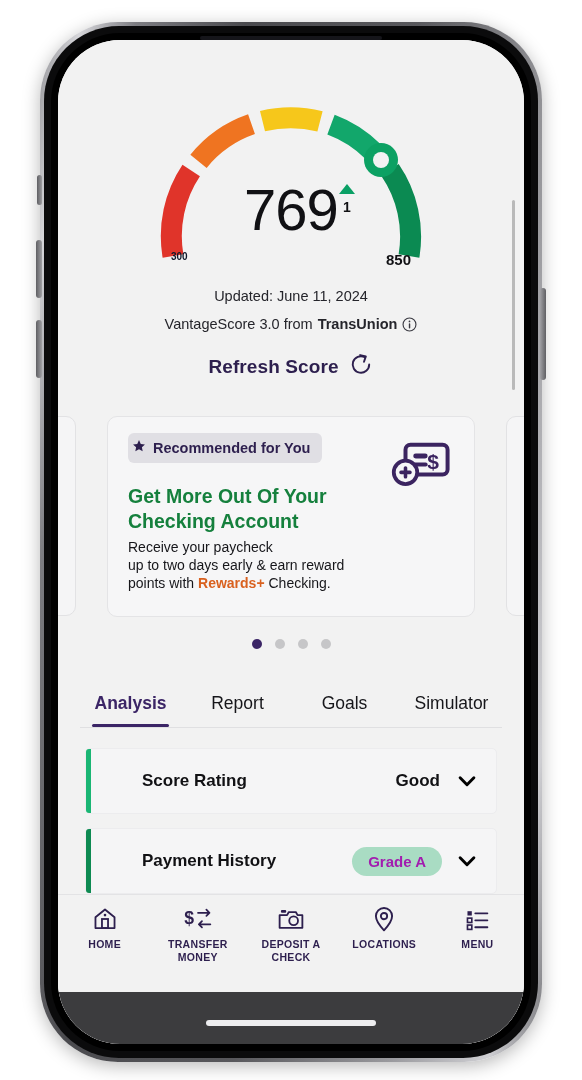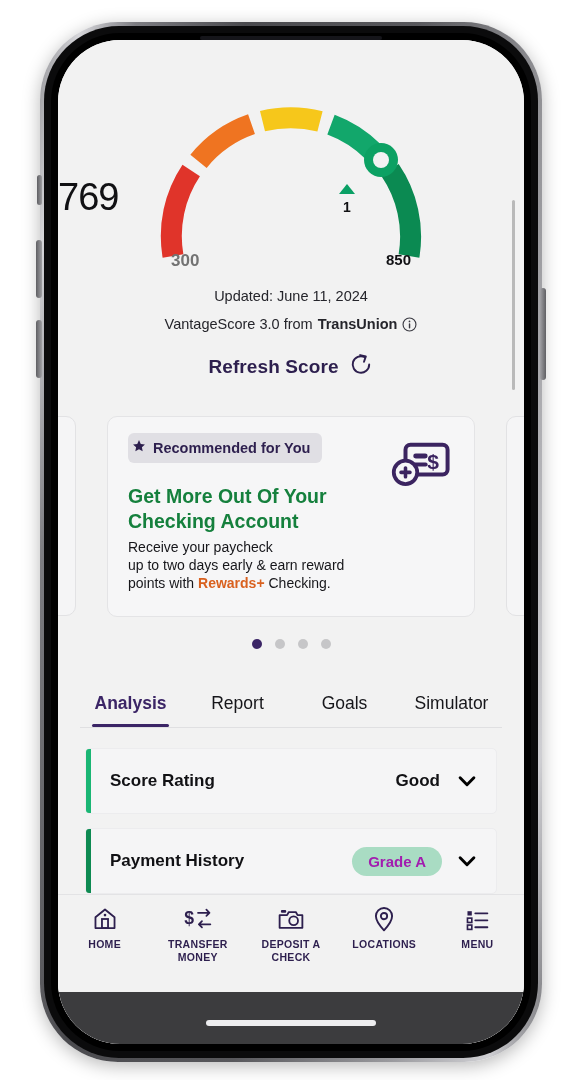--- a/index.html
+++ b/index.html
@@ -57,30 +57,30 @@
 
   
   .scroll-region { position:absolute; left:0; top:0; width:466px; height:906px; }
   .scrollbar { position:absolute; right:9px; top:160px; width:3px; height:190px;
      border-radius:2px; background:#b9b9b9; }
 
   
   .gauge-wrap { position:relative; width:466px; height:190px; margin-top:44px; }
   .gauge-svg { position:absolute; left:50%; transform:translateX(-50%); top:0; }
   .score-val {
-    position:absolute; left:0; right:0; top:92px; 
-    font-size:38px; font-weight:400; color:#111114; letter-spacing:-1px;
+    position:absolute; left:0; right:0; top:92px; text-align:center;
+    font-size:58px; font-weight:400; color:#111114; letter-spacing:-1px;
     font-family:"Liberation Sans", sans-serif;
   }
   .delta-box { position:absolute; left:50%; margin-left:42px; top:100px; text-align:center; width:28px; }
   .delta-tri { width:0;height:0;margin:0 auto;
      border-left:8px solid transparent; border-right:8px solid transparent;
      border-bottom:10px solid #0aa065; }
   .delta-num { font-size:14px; font-weight:700; color:#111114; margin-top:5px; }
-  .gauge-min { position:absolute; left:113px; top:167px; font-size:17px; font-weight:700; color:#737373; }
+  .gauge-min { position:absolute; left:113px; top:167px; font-size:10px; font-weight:700; color:#0f172a; }
   .gauge-max { position:absolute; right:113px; top:167px; font-size:15px; font-weight:700; color:#111114; }
 
   .updated-line { text-align:center; font-size:14.5px; color:#25252b; margin-top:14px; }
   .bureau-line { text-align:center; font-size:14.5px; color:#25252b; margin-top:12px;
      display:flex; align-items:center; justify-content:center; gap:5px; }
   .bureau-line b { font-weight:700; }
   .info-ico { display:inline-block; width:15px; height:15px; }
 
   .refresh-row { display:flex; align-items:center; justify-content:center; gap:10px; margin-top:20px; }
   .refresh-label { font-size:19px; font-weight:700; color:#2d1f4e; letter-spacing:0.1px; }
@@ -123,21 +123,21 @@
   .tab-rule { margin:0 22px; height:1px; background:#e0e0e2; }
 
   
   .acc-list { padding:0 27px; margin-top:20px; }
   .acc-row {
     position:relative; height:66px; background:#f5f5f6;
     border:1px solid #ececee; border-radius:5px;
     display:flex; align-items:center; padding:0 18px 0 24px; margin-bottom:14px;
   }
   .acc-accent { position:absolute; left:0; top:0; bottom:0; width:5px; border-radius:3px 0 0 3px; }
-  .acc-title { font-size:17px; font-weight:700; color:#111114; flex:1; }
+  .acc-title { font-size:17px; font-weight:700; color:#111114; flex:1;margin-left:32px; }
   .acc-value { font-size:17px; font-weight:700; color:#111114; margin-right:16px; }
   .grade-pill {
     background:#a9dcc3; color:#a21caf; font-size:15px; font-weight:700;
     border-radius:20px; padding:6px 16px; margin-right:14px;
   }
   .chev { width:22px; height:22px; }
 
   
   .bottom-nav {
     position:absolute; left:0; bottom:52px; width:466px; height:98px;

